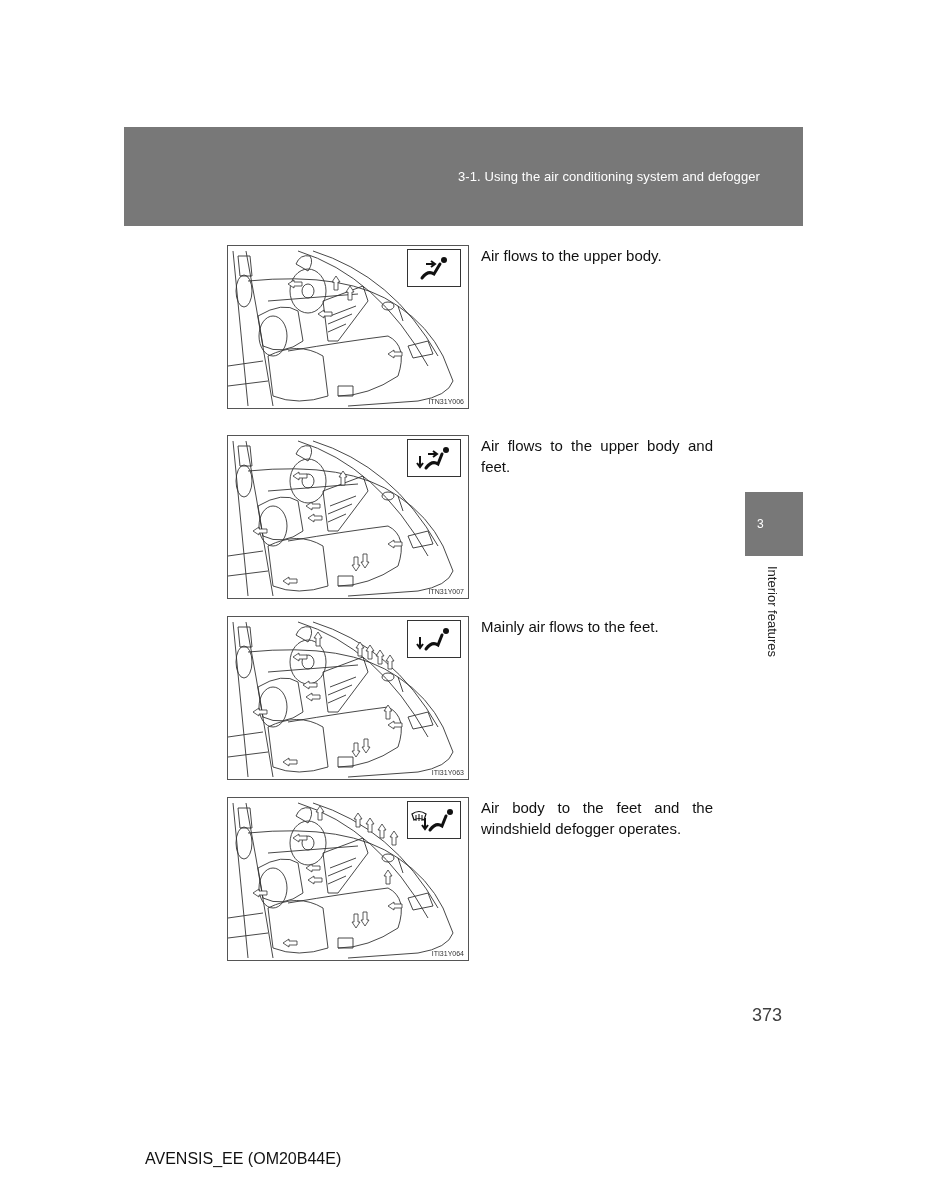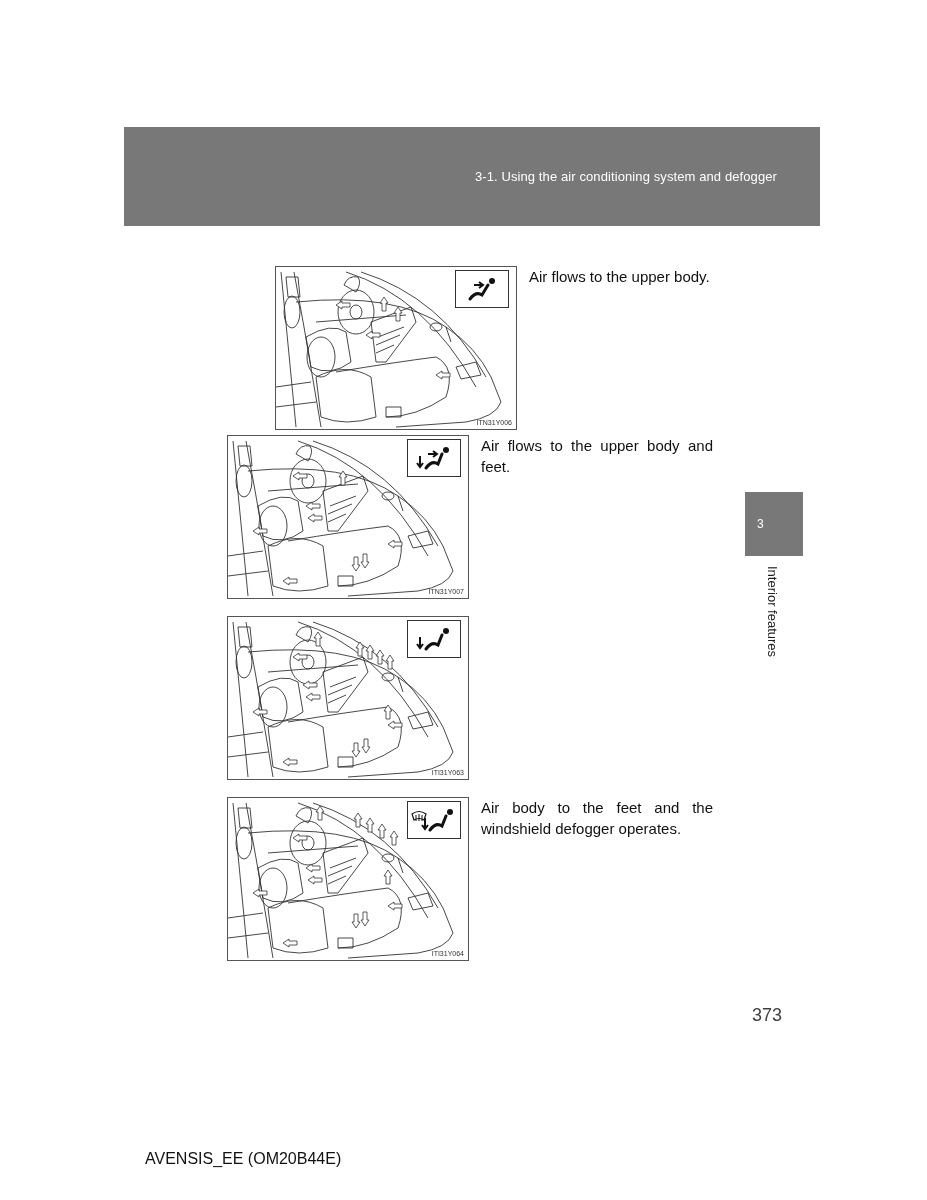--- a/index.html
+++ b/index.html
@@ -1,19 +1,19 @@
 <!DOCTYPE html>
 <html><head>
 <meta charset="utf-8">
 <style>
   html, body { margin: 0; padding: 0; background: #ffffff; }
   body { width: 927px; height: 1200px; position: relative; overflow: hidden;
          font-family: "Liberation Sans", sans-serif; color: #1a1a1a; }
   .header-band { position: absolute; left: 124px; top: 127px; width: 679px; height: 99px;
-                 background: #787878; padding-left: 17px; }
+                 background: #787878; }
   .header-title { position: absolute; right: 43px; top: 42px; color: #ffffff;
                   font-size: 13px; letter-spacing: 0.1px; }
   .side-tab { position: absolute; left: 745px; top: 492px; width: 58px; height: 64px;
               background: #787878; }
   .side-tab-num { position: absolute; left: 12px; top: 25px; color: #ffffff; font-size: 12px; }
   .side-label { position: absolute; left: 765px; top: 566px; writing-mode: vertical-rl;
                 font-size: 13px; color: #222; }
   .row { position: absolute; left: 227px; width: 490px; height: 165px; }
   .figure { position: absolute; left: 0; top: 0; width: 240px; height: 162px;
             border: 1px solid #555; background: #fff; overflow: hidden; }
@@ -78,21 +78,21 @@
     </g>
     <g id="arrow-up">
       <path d="M0 0 L-4 6 L-2 6 L-2 14 L2 14 L2 6 L4 6 Z" fill="#fff" stroke="#333" stroke-width="0.8"></path>
     </g>
     <g id="arrow-down">
       <path d="M0 0 L-4 -6 L-2 -6 L-2 -14 L2 -14 L2 -6 L4 -6 Z" fill="#fff" stroke="#333" stroke-width="0.8"></path>
     </g>
   </defs>
 </svg>
 
-<div class="row" style="top:266px;margin-left:48px;">
+<div class="row" style="top:245px;">
   <div class="figure">
     <svg class="scene" width="240" height="162">
       <use href="#interior"></use>
       <use href="#arrow-left" x="60" y="38"></use>
       <use href="#arrow-left" x="90" y="68"></use>
       <use href="#arrow-up" x="108" y="30"></use>
       <use href="#arrow-up" x="122" y="40"></use>
       <use href="#arrow-left" x="160" y="108"></use>
     </svg>
     <div class="mode-icon">
@@ -155,20 +155,21 @@
     </svg>
     <div class="mode-icon">
       <svg width="52" height="36" viewBox="0 0 52 36">
         <circle cx="38" cy="10" r="3" fill="#111"></circle>
         <path d="M18 28 Q24 20 30 24 L34 14" stroke="#111" stroke-width="3" fill="none" stroke-linecap="round"></path>
         <path d="M12 16 L12 26 M9 23 L12 27 L15 23" stroke="#111" stroke-width="2" fill="none"></path>
       </svg>
     </div>
     <div class="fig-code">ITI31Y063</div>
   </div>
+  <div class="desc">Mainly air flows to the feet.</div>
 </div>
 
 <div class="row" style="top:797px;">
   <div class="figure">
     <svg class="scene" width="240" height="162">
       <use href="#interior"></use>
       <use href="#arrow-up" x="92" y="8"></use>
       <use href="#arrow-up" x="130" y="15"></use>
       <use href="#arrow-up" x="142" y="20"></use>
       <use href="#arrow-up" x="154" y="26"></use>

